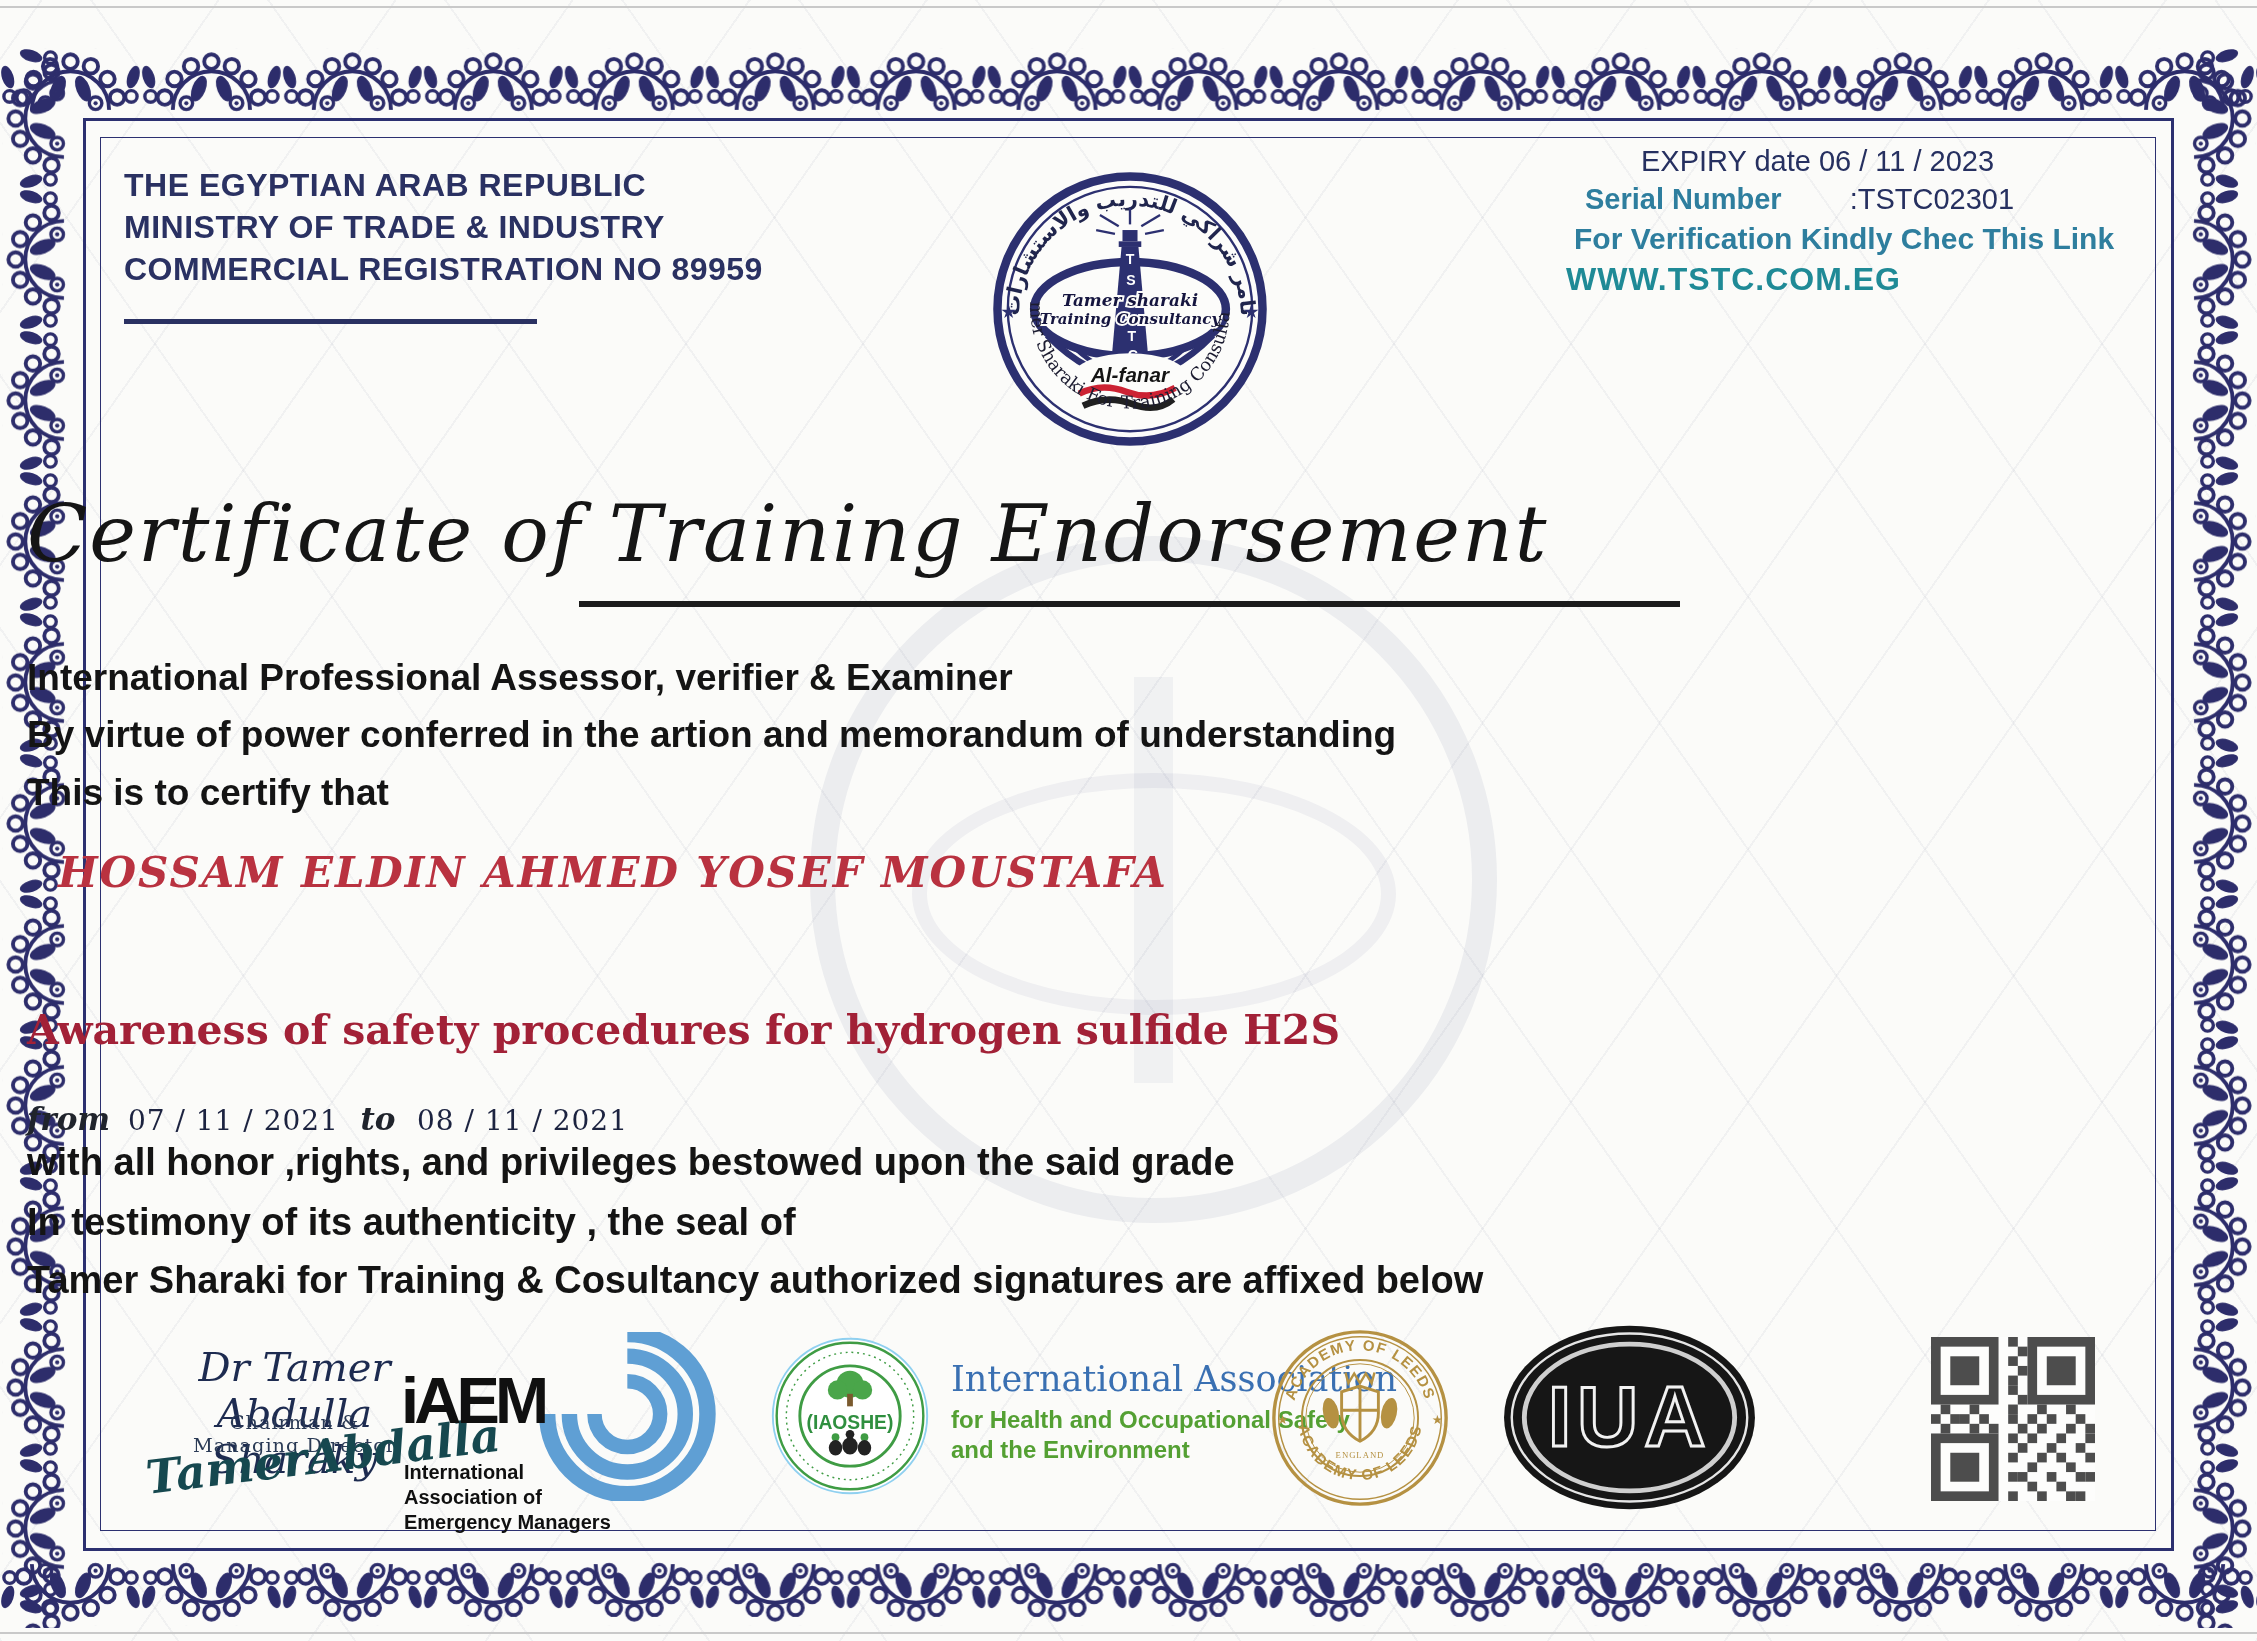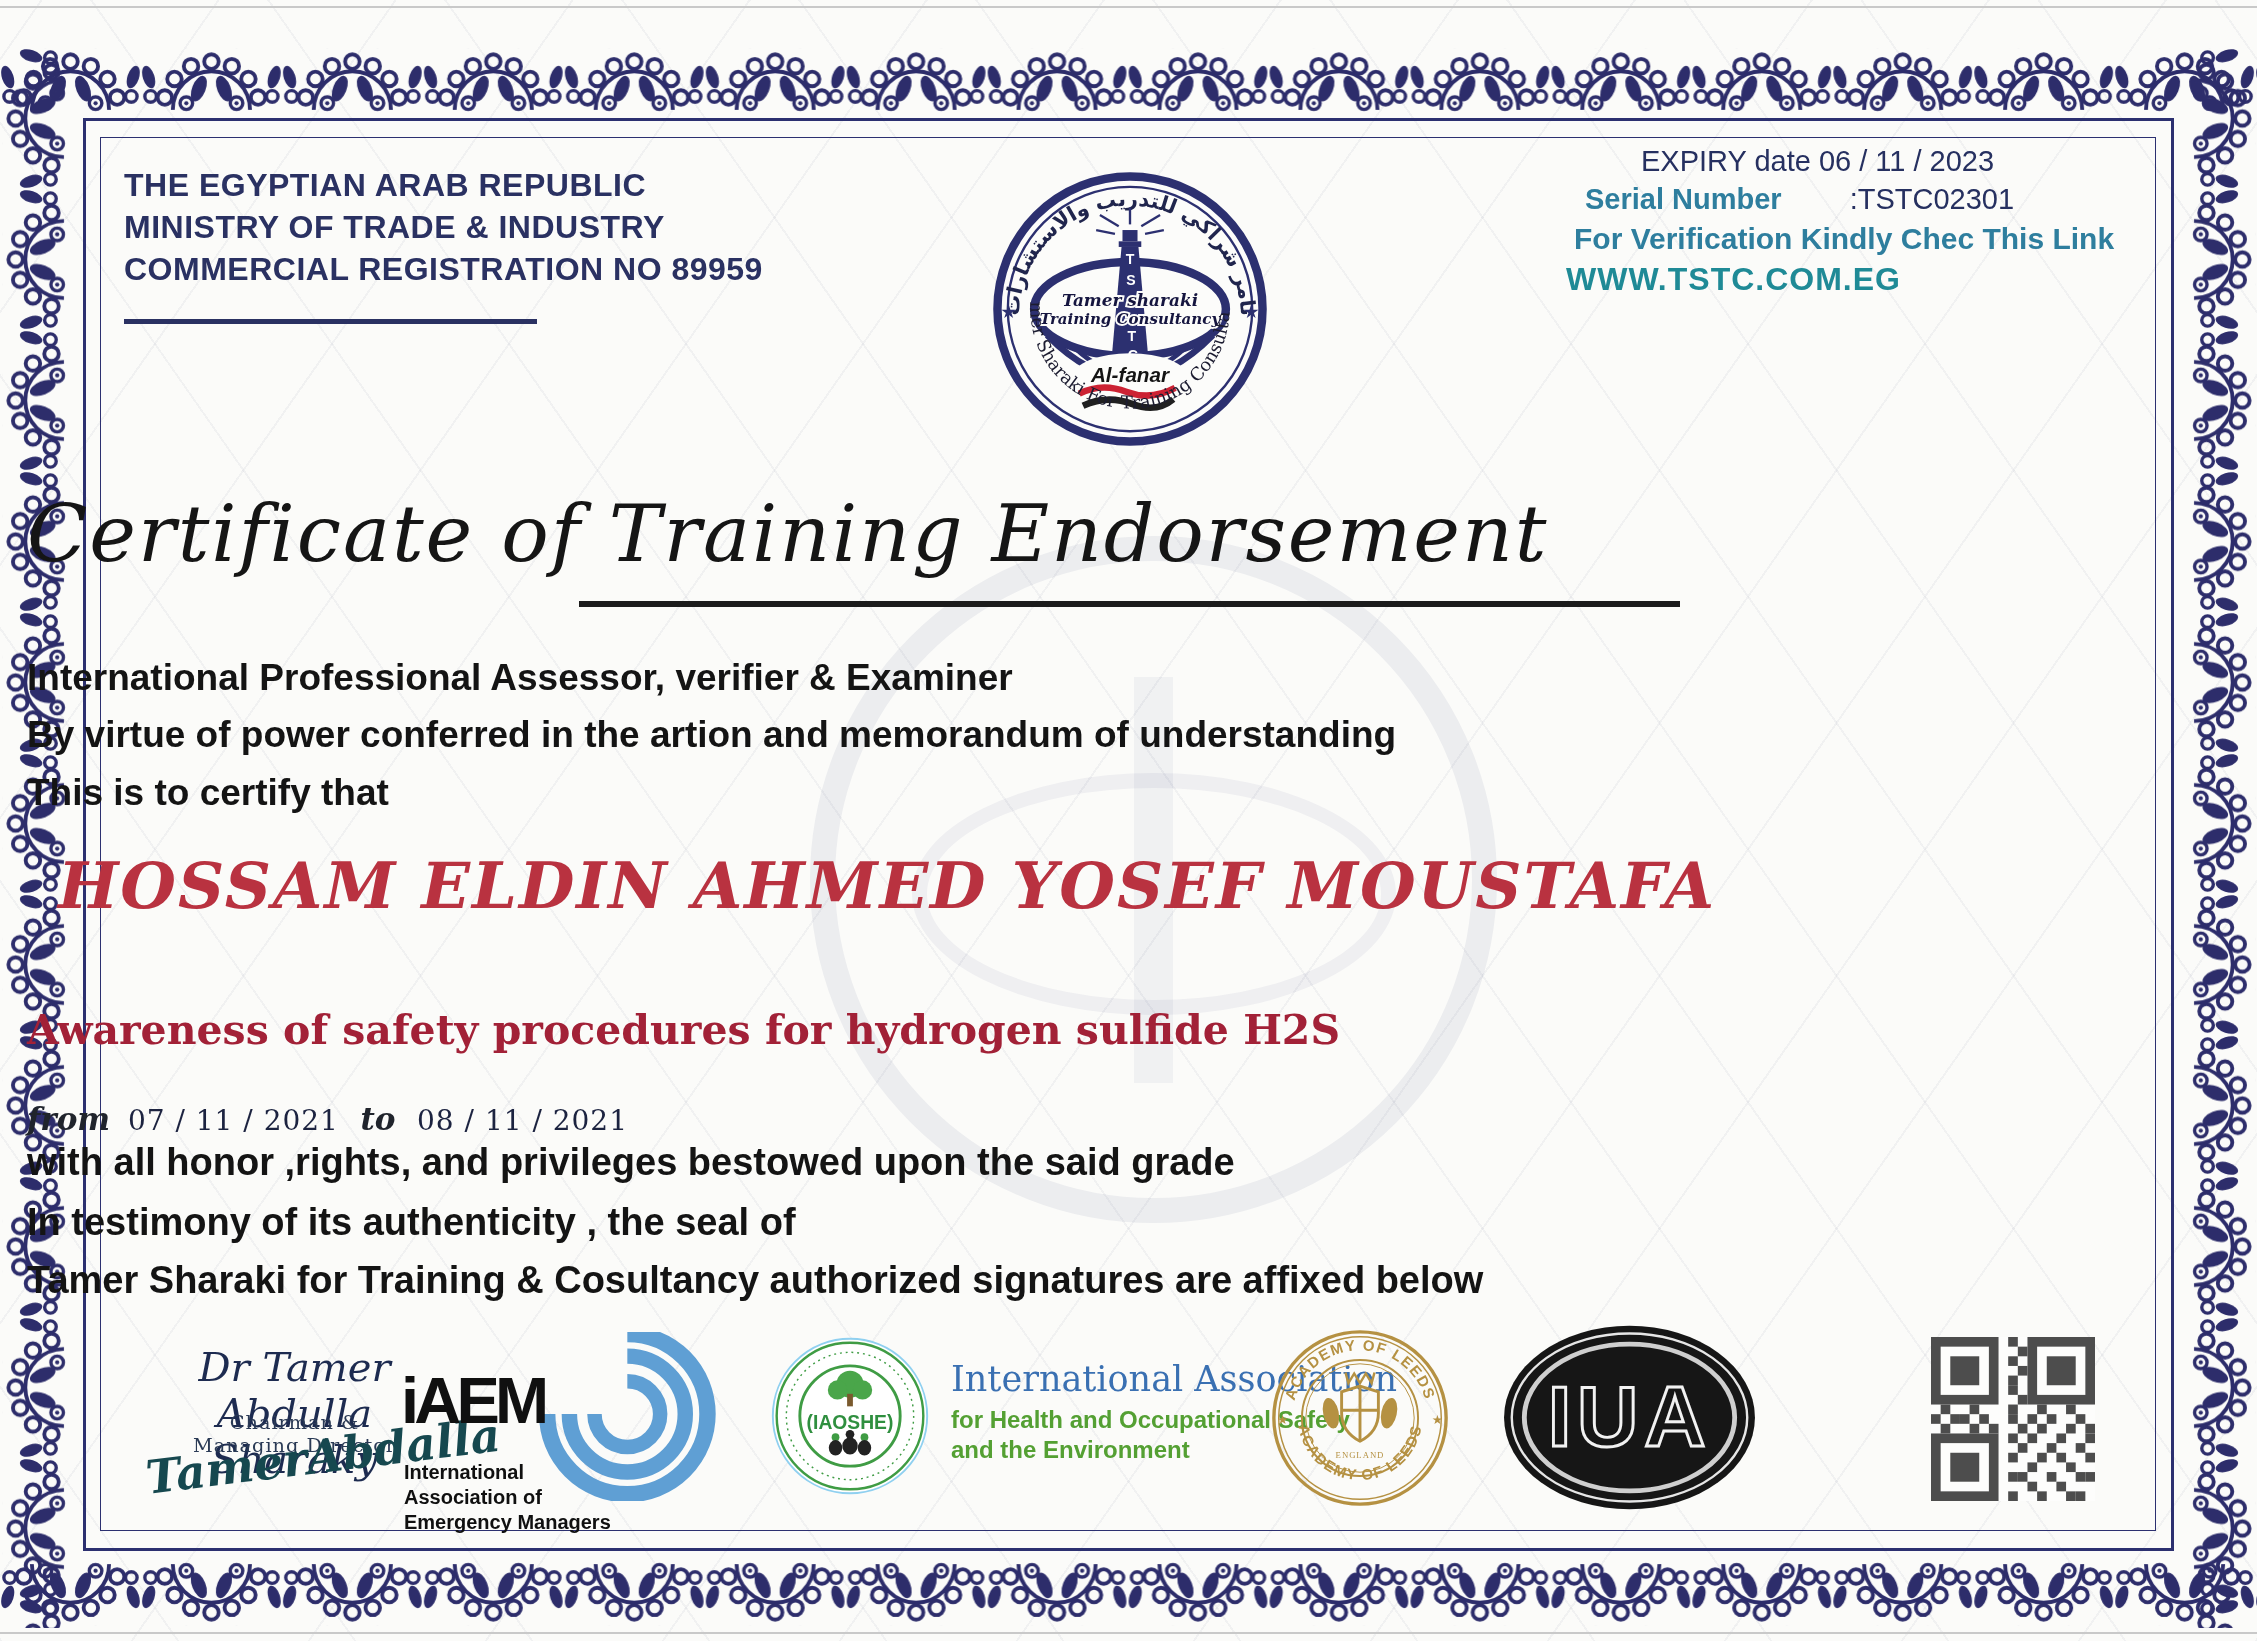--- a/index.html
+++ b/index.html
@@ -15,21 +15,21 @@
   .ctr{left:0;width:1981px;text-align:left;margin-left:27px;}
   .scanline{position:absolute;left:0;width:2257px;height:1.9px;background:#c9c9c9;}
   .frame{position:absolute;border-style:solid;border-color:#2c3070;}
   
   .hl{font-weight:bold;color:#2a3162;font-size:32px;line-height:42px;letter-spacing:0.5px;}
   .hr-navy{color:#263060;font-size:29px;text-align:right;}
   .teal{color:#2e7e9e;font-weight:bold;}
   
   .title{font-family:"DejaVu Serif",serif;font-style:italic;font-size:79px;color:#151515;letter-spacing:1.9px;}
   .bold-line{font-weight:bold;color:#141414;font-size:37px;}
-  .name{font-family:"DejaVu Serif",serif;font-style:italic;font-weight:600;font-size:64px;color:#b93240;letter-spacing:1.9px;padding-left:31px;}
+  .name{font-family:"DejaVu Serif",serif;font-style:italic;font-weight:600;font-size:42px;color:#b93240;letter-spacing:1.9px;padding-left:31px;}
   .program{font-family:"DejaVu Serif",serif;font-weight:600;font-size:41px;color:#a22137;}
   .grade{font-family:"DejaVu Serif",serif;font-style:italic;font-weight:bold;font-size:33px;color:#a22137;}
   .fromline{font-size:29px;color:#1c2340;}
   .fromword{font-family:"DejaVu Serif",serif;font-style:italic;font-weight:bold;font-size:31px;color:#20242c;}
   .datetxt{font-family:"DejaVu Serif",serif;font-size:28px;color:#1c2340;letter-spacing:1px;}
   
   .signame{font-family:"DejaVu Serif",serif;font-style:italic;font-size:40px;color:#1d2b50;}
   .sigtitle{font-family:"DejaVu Serif",serif;font-size:19.3px;color:#2a3a55;letter-spacing:1px;margin-top:28px;}
   .sigscript{font-family:"DejaVu Serif",serif;font-style:italic;font-weight:bold;font-size:46px;color:#16484f;transform:rotate(-7deg);}
   

